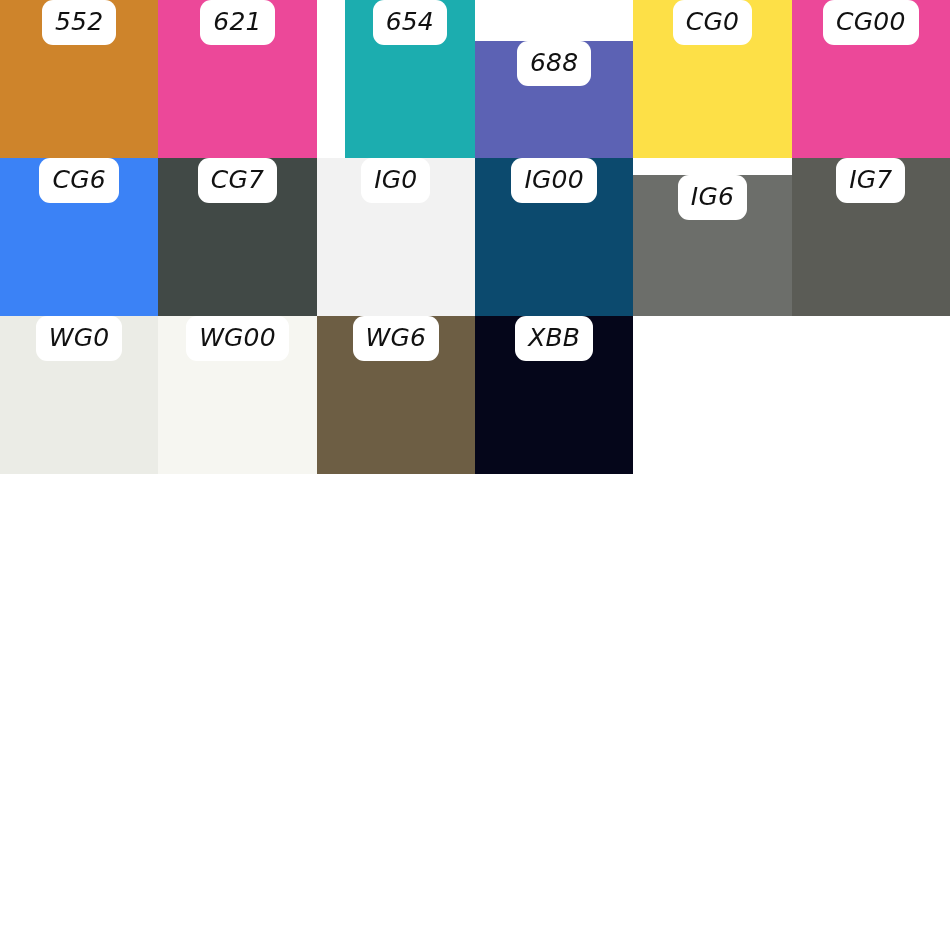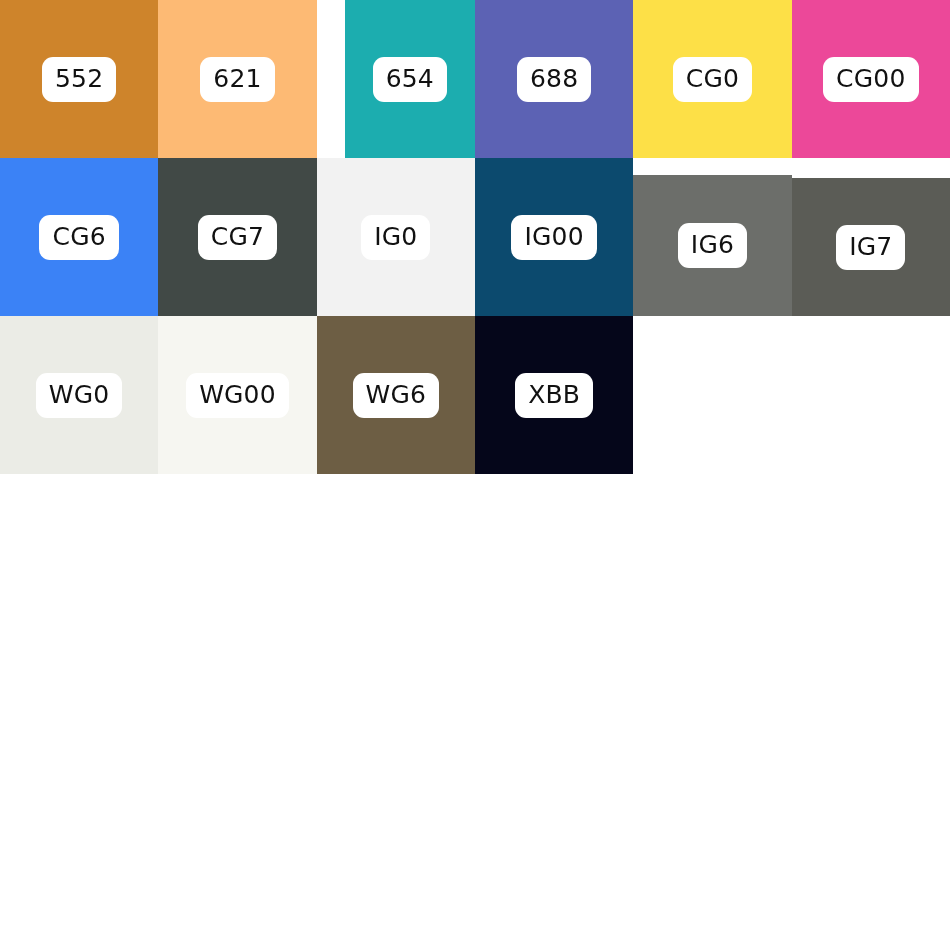--- a/index.html
+++ b/index.html
@@ -16,23 +16,24 @@
   }
   #swatch-grid {
     display: grid;
     grid-template-columns: repeat(6, 158.333px);
     grid-template-rows: repeat(3, 158px);
     width: 950px;
   }
   .swatch-cell {
     position: relative;
     display: flex;
-    align-items: center;
+    align-items: flex-start;
     justify-content: center;
     overflow: hidden;
+    font-style: italic;
   }
   .swatch-cell.is-empty {
     background: transparent !important;
   }
   .swatch-label {
     display: inline-block;
     background: #ffffff;
     color: #111111;
     font-size: 25px;
     line-height: 1;
@@ -55,27 +56,27 @@
 </style>
 </head>
 <body>
 
 <div id="page-canvas">
 
   <div id="swatch-grid">
       <div class="swatch-cell" style="background: rgb(206, 132, 43);">
         <span class="swatch-label">552</span>
       </div>
-      <div class="swatch-cell" style="background: #fdba74;">
+      <div class="swatch-cell" style="background: #ec4899;">
         <span class="swatch-label">621</span>
       </div>
       <div class="swatch-cell" style="background: rgb(28, 173, 175); margin-left: 28px;">
         <span class="swatch-label">654</span>
       </div>
-      <div class="swatch-cell" style="background: rgb(92, 98, 180);">
+      <div class="swatch-cell" style="background: rgb(92, 98, 180); margin-top: 41px;">
         <span class="swatch-label">688</span>
       </div>
       <div class="swatch-cell" style="background: #fde047;">
         <span class="swatch-label">CG0</span>
       </div>
       <div class="swatch-cell" style="background: #ec4899;">
         <span class="swatch-label">CG00</span>
       </div>
       <div class="swatch-cell" style="background: #3b82f6;">
         <span class="swatch-label">CG6</span>
@@ -85,21 +86,21 @@
       </div>
       <div class="swatch-cell" style="background: rgb(242, 242, 242);">
         <span class="swatch-label">IG0</span>
       </div>
       <div class="swatch-cell" style="background: #0c4a6e;">
         <span class="swatch-label">IG00</span>
       </div>
       <div class="swatch-cell" style="background: rgb(108, 110, 106); margin-top: 17px;">
         <span class="swatch-label">IG6</span>
       </div>
-      <div class="swatch-cell" style="background: rgb(91, 92, 86); margin-top: 20px;">
+      <div class="swatch-cell" style="background: rgb(91, 92, 86);">
         <span class="swatch-label">IG7</span>
       </div>
       <div class="swatch-cell" style="background: rgb(235, 236, 230);">
         <span class="swatch-label">WG0</span>
       </div>
       <div class="swatch-cell" style="background: rgb(246, 246, 241);">
         <span class="swatch-label">WG00</span>
       </div>
       <div class="swatch-cell" style="background: rgb(109, 94, 68);">
         <span class="swatch-label">WG6</span>

